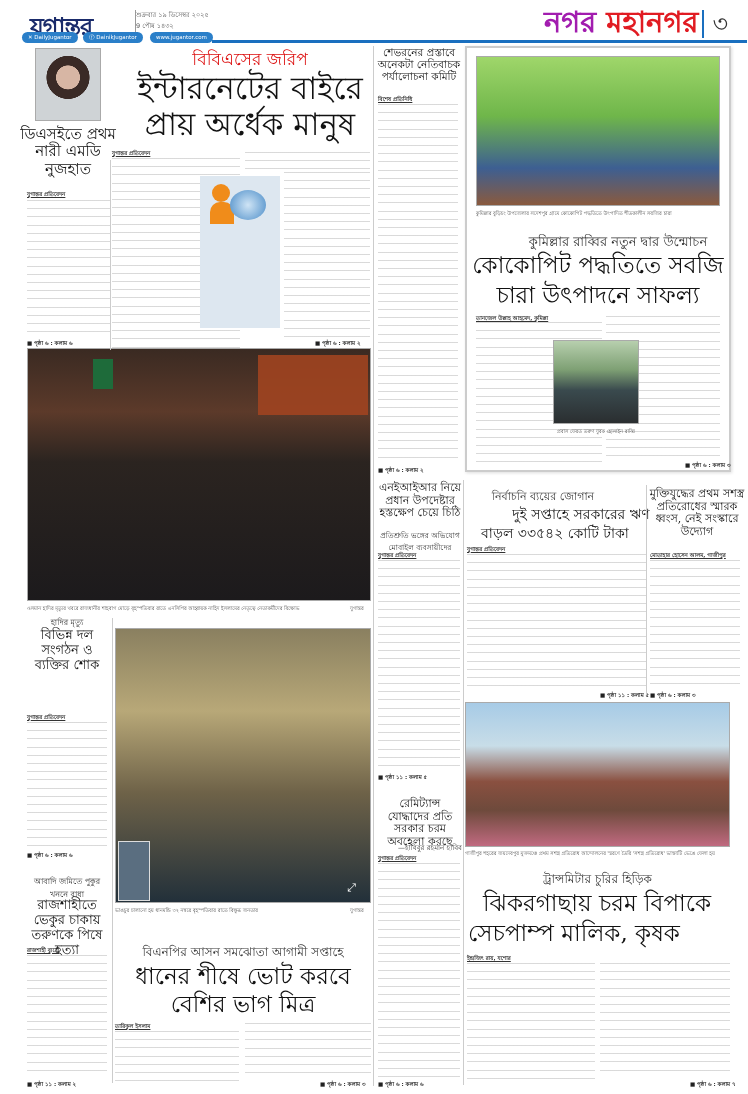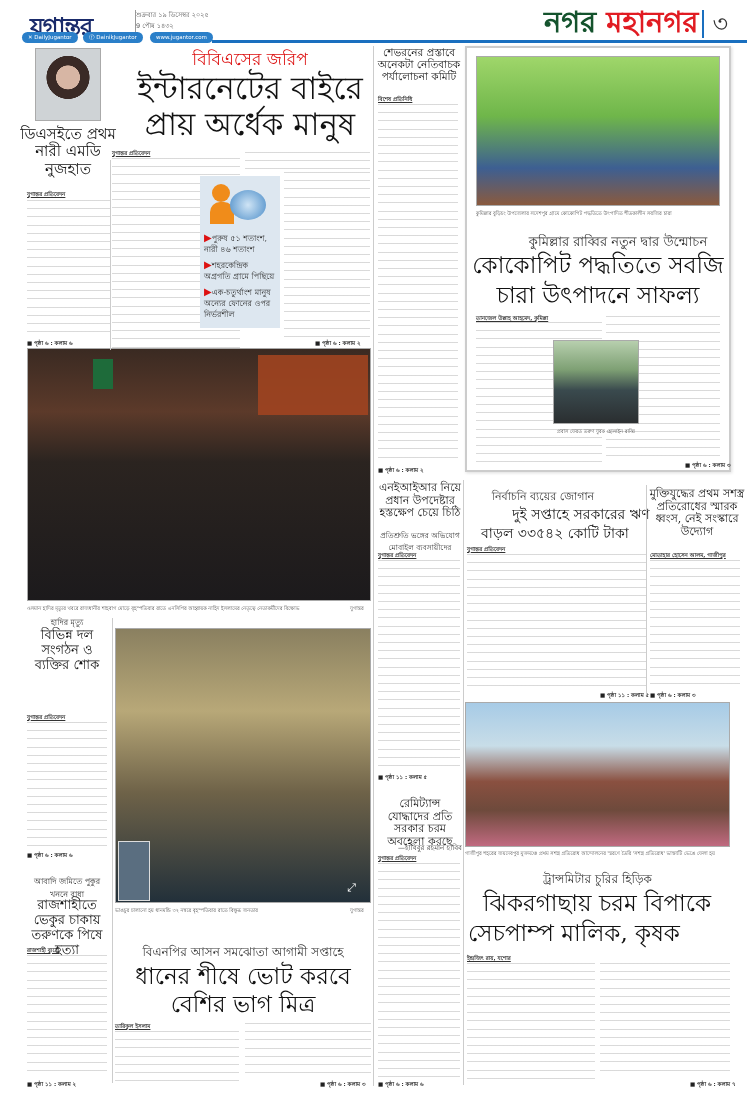--- a/index.html
+++ b/index.html
@@ -3,21 +3,21 @@
 <meta charset="utf-8">
 <style>
 *{box-sizing:border-box;margin:0;padding:0}
 body{width:748px;height:1094px;background:#fff;font-family:"DejaVu Sans",sans-serif;color:#222;position:relative;overflow:hidden}
 .abs{position:absolute}
 .masthead-logo{left:30px;top:8px;font-family:"DejaVu Serif",serif;font-weight:900;font-size:24px;color:#1a2b6b;letter-spacing:-1px}
 .datebox{left:135px;top:10px;font-size:6.5px;color:#555;line-height:11px;border-left:1px solid #999;}
 .social{top:32px;height:11px;font-size:5.5px;color:#fff;background:#2a7fc9;border-radius:6px;padding:1px 6px;line-height:9px}
 .blueline{left:212px;top:40px;width:535px;height:3px;background:#1a6fbf}
 .section-title{right:20px;top:4px;font-family:"DejaVu Serif",serif;font-size:29px;font-weight:900;line-height:36px}
-.section-title .a{color:#14532d}.section-title .b{color:#e11b22}
+.section-title .a{color:#a21caf}.section-title .b{color:#e11b22}
 .section-title .pg{color:#333;font-weight:400;font-size:24px;border-left:2px solid #1a6fbf;padding-left:8px;margin-left:4px}
 .photo{background:linear-gradient(135deg,#c9c7c3,#8f7b77);border:1px solid #aaa}
 .head{font-family:"DejaVu Serif",serif;color:#111;text-align:center;line-height:1.15}
 .kicker{color:#d11;font-family:"DejaVu Serif",serif;text-align:center}
 .sub{font-family:"DejaVu Serif",serif;color:#333;text-align:center}
 .byline{font-size:5.5px;font-weight:bold;text-decoration:underline;color:#333}
 .cont{font-size:5.5px;font-weight:bold;color:#222}
 .caption{font-size:5px;color:#555}
 .stripe{background:repeating-linear-gradient(180deg,#bbb 0 1px,transparent 1px 8.2px);opacity:.55}
 .vline{background:#ccc;width:1px}
@@ -51,25 +51,20 @@
 <div class="abs kicker" style="left:130px;top:46px;width:240px;font-size:17px">বিবিএসের জরিপ</div>
 <div class="abs head" style="left:110px;top:70px;width:280px;font-size:31px;line-height:36px">ইন্টারনেটের বাইরে</div>
 <div class="abs head" style="left:110px;top:106px;width:280px;font-size:31px;line-height:36px">প্রায় অর্ধেক মানুষ</div>
 <div class="abs byline" style="left:112px;top:150px">যুগান্তর প্রতিবেদন</div>
 <div class="abs stripe" style="left:112px;top:158px;width:128px;height:190px"></div>
 <div class="abs infobox" style="left:200px;top:176px;width:80px;height:152px">
   <div style="margin:8px auto 0;width:60px;height:42px;position:relative">
     <div style="position:absolute;left:2px;top:0;width:18px;height:18px;border-radius:50%;background:#f08c1a"></div>
     <div style="position:absolute;left:0;top:18px;width:24px;height:22px;border-radius:10px 10px 0 0;background:#f08c1a"></div>
     <div style="position:absolute;left:20px;top:6px;width:36px;height:30px;border-radius:50%;background:radial-gradient(circle,#cfe4f5,#4a8cc8)"></div>
-  </div>
-  <div style="padding:2px 4px;font-size:8px;color:#333;line-height:11px;font-family:'DejaVu Serif',serif">
-    <div style="margin-top:4px"><span class="bullet">▶</span><span>পুরুষ ৫১ শতাংশ, নারী ৪৬ শতাংশ</span></div>
-    <div style="margin-top:4px"><span class="bullet">▶</span><span>শহরকেন্দ্রিক অগ্রগতি গ্রামে পিছিয়ে</span></div>
-    <div style="margin-top:4px"><span class="bullet">▶</span><span>এক-চতুর্থাংশ মানুষ অন্যের ফোনের ওপর নির্ভরশীল</span></div>
   </div>
 </div>
 <div class="abs stripe" style="left:284px;top:172px;width:86px;height:165px"></div>
 <div class="abs stripe" style="left:245px;top:152px;width:125px;height:18px"></div>
 <div class="abs cont" style="left:315px;top:340px">■ পৃষ্ঠা ৬ : কলাম ২</div>
 
 <div class="abs photo" style="left:27px;top:348px;width:344px;height:253px;background:linear-gradient(180deg,#3a2a22 0%,#5c3a2a 25%,#2b2420 45%,#1c1a1c 100%)">
   <div style="position:absolute;left:230px;top:6px;width:110px;height:60px;background:#a04420;opacity:.9"></div>
   <div style="position:absolute;left:65px;top:10px;width:20px;height:30px;background:#1e6b3a"></div>
 </div>

